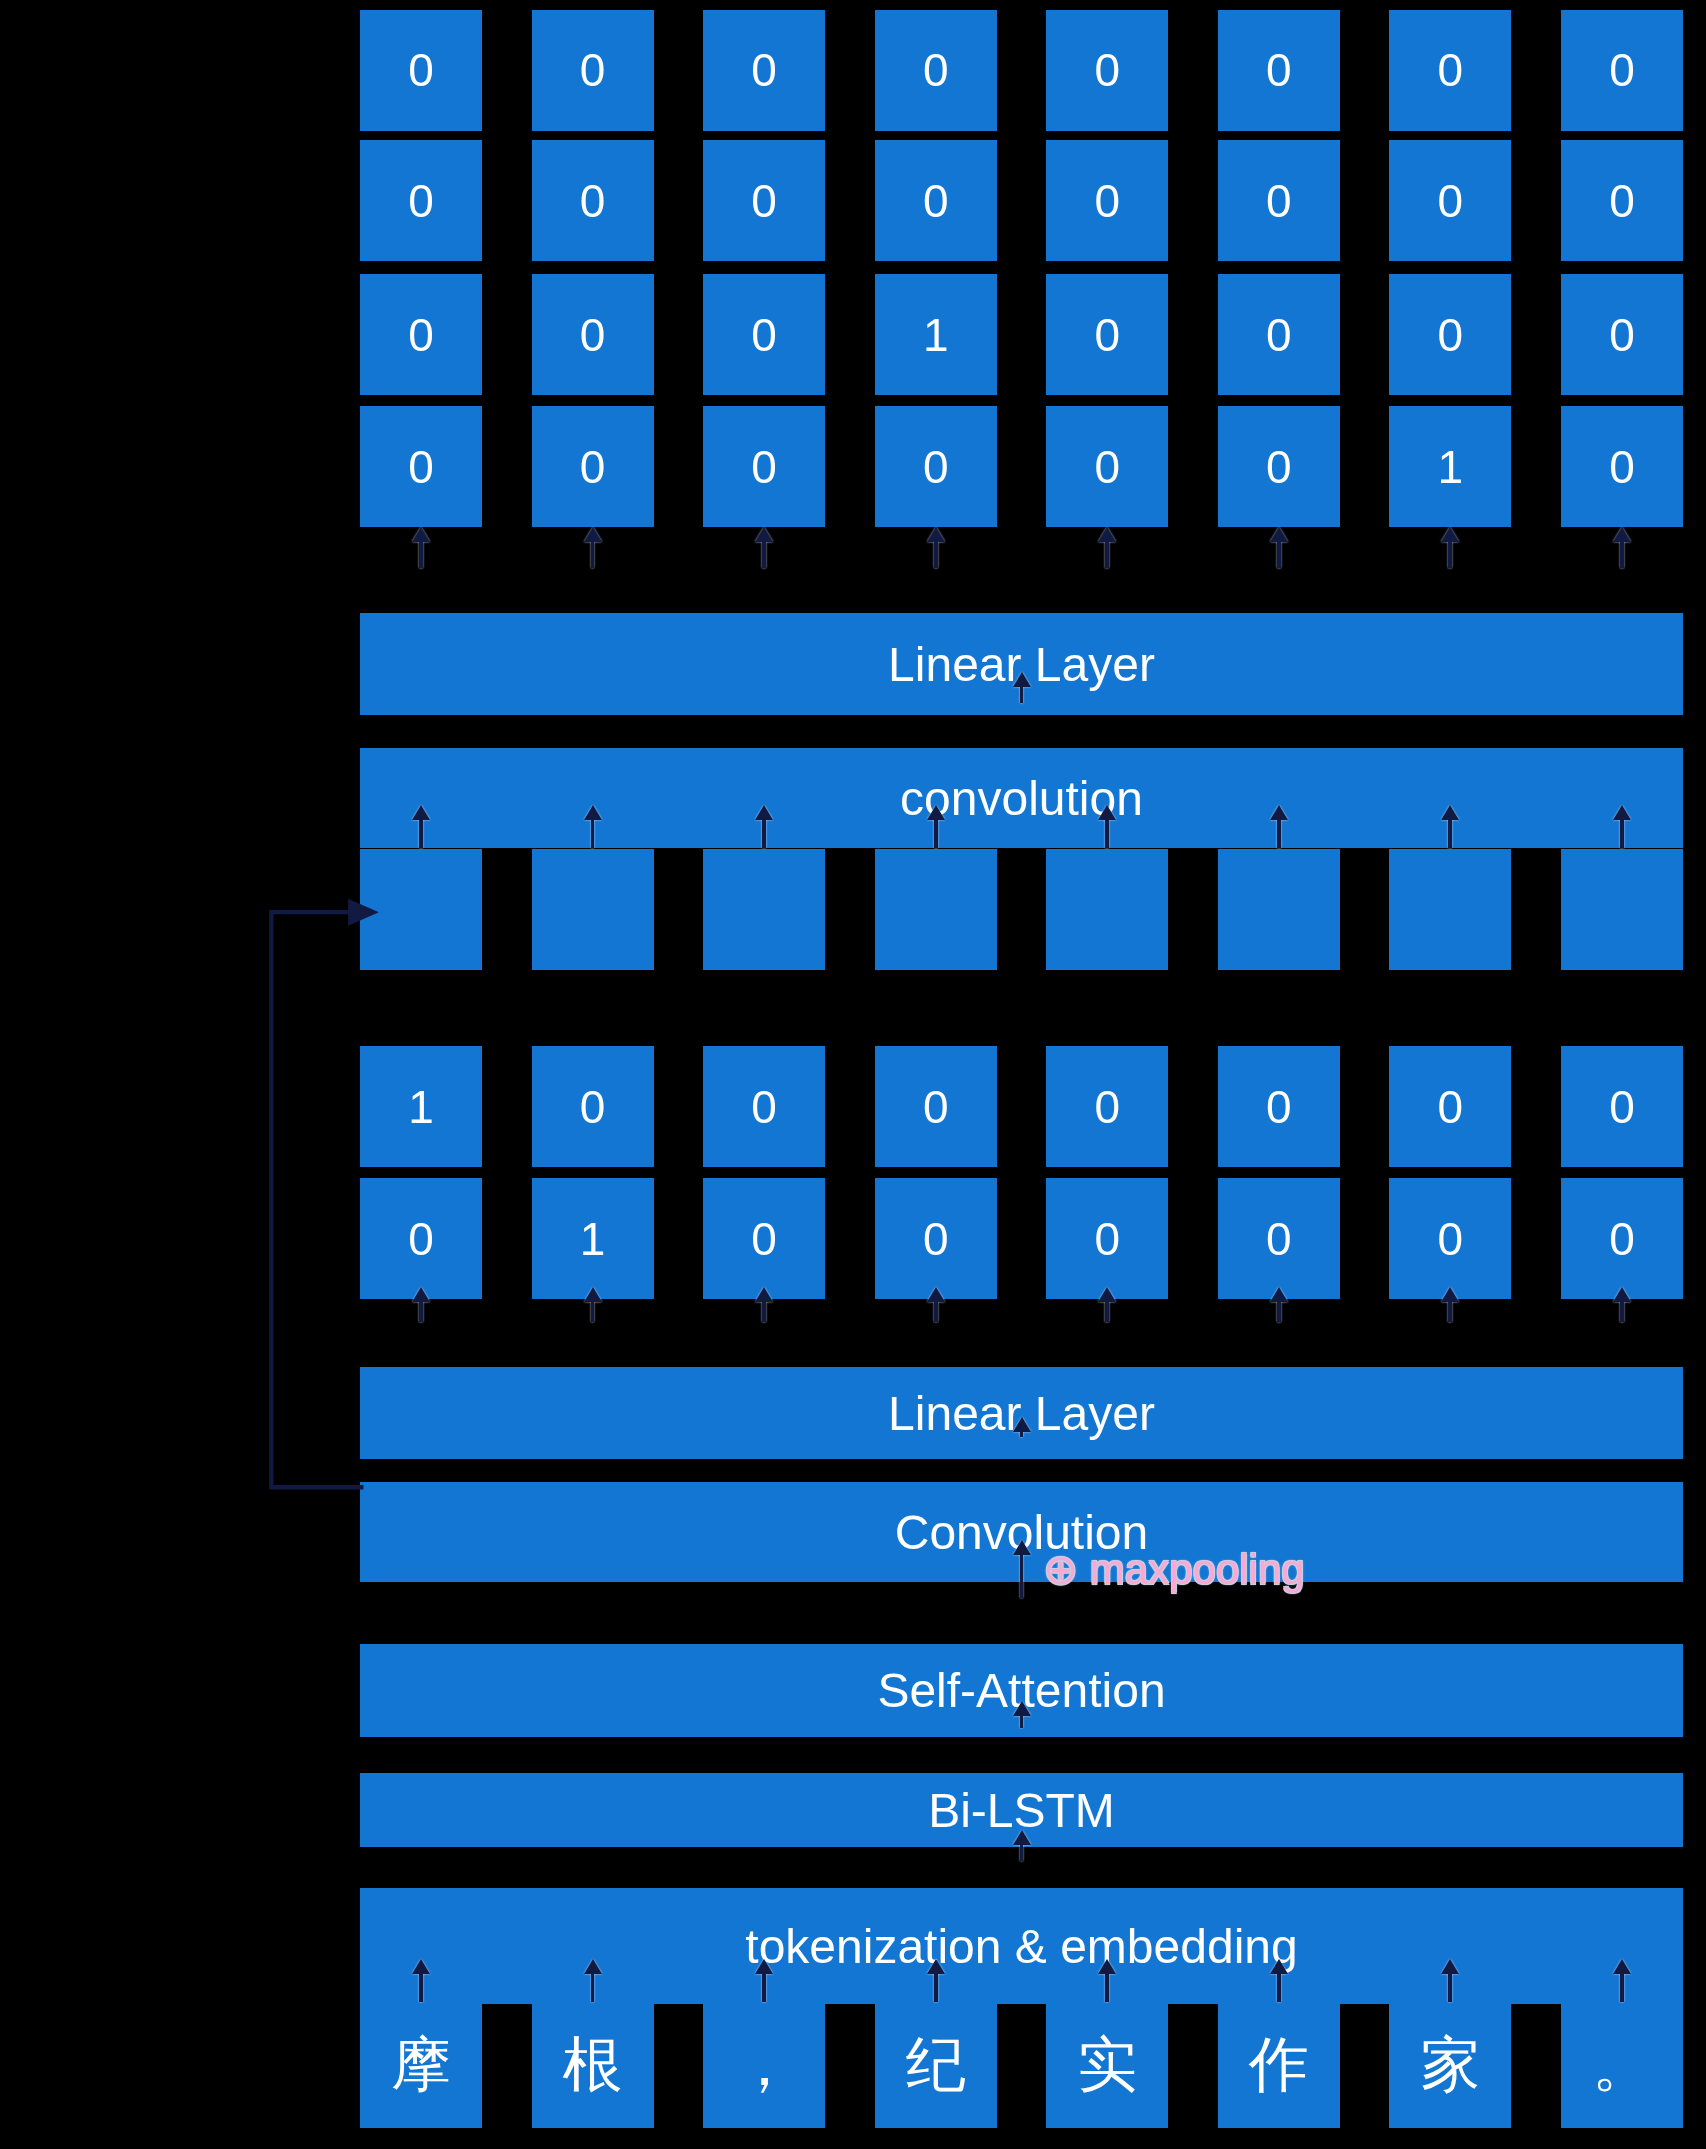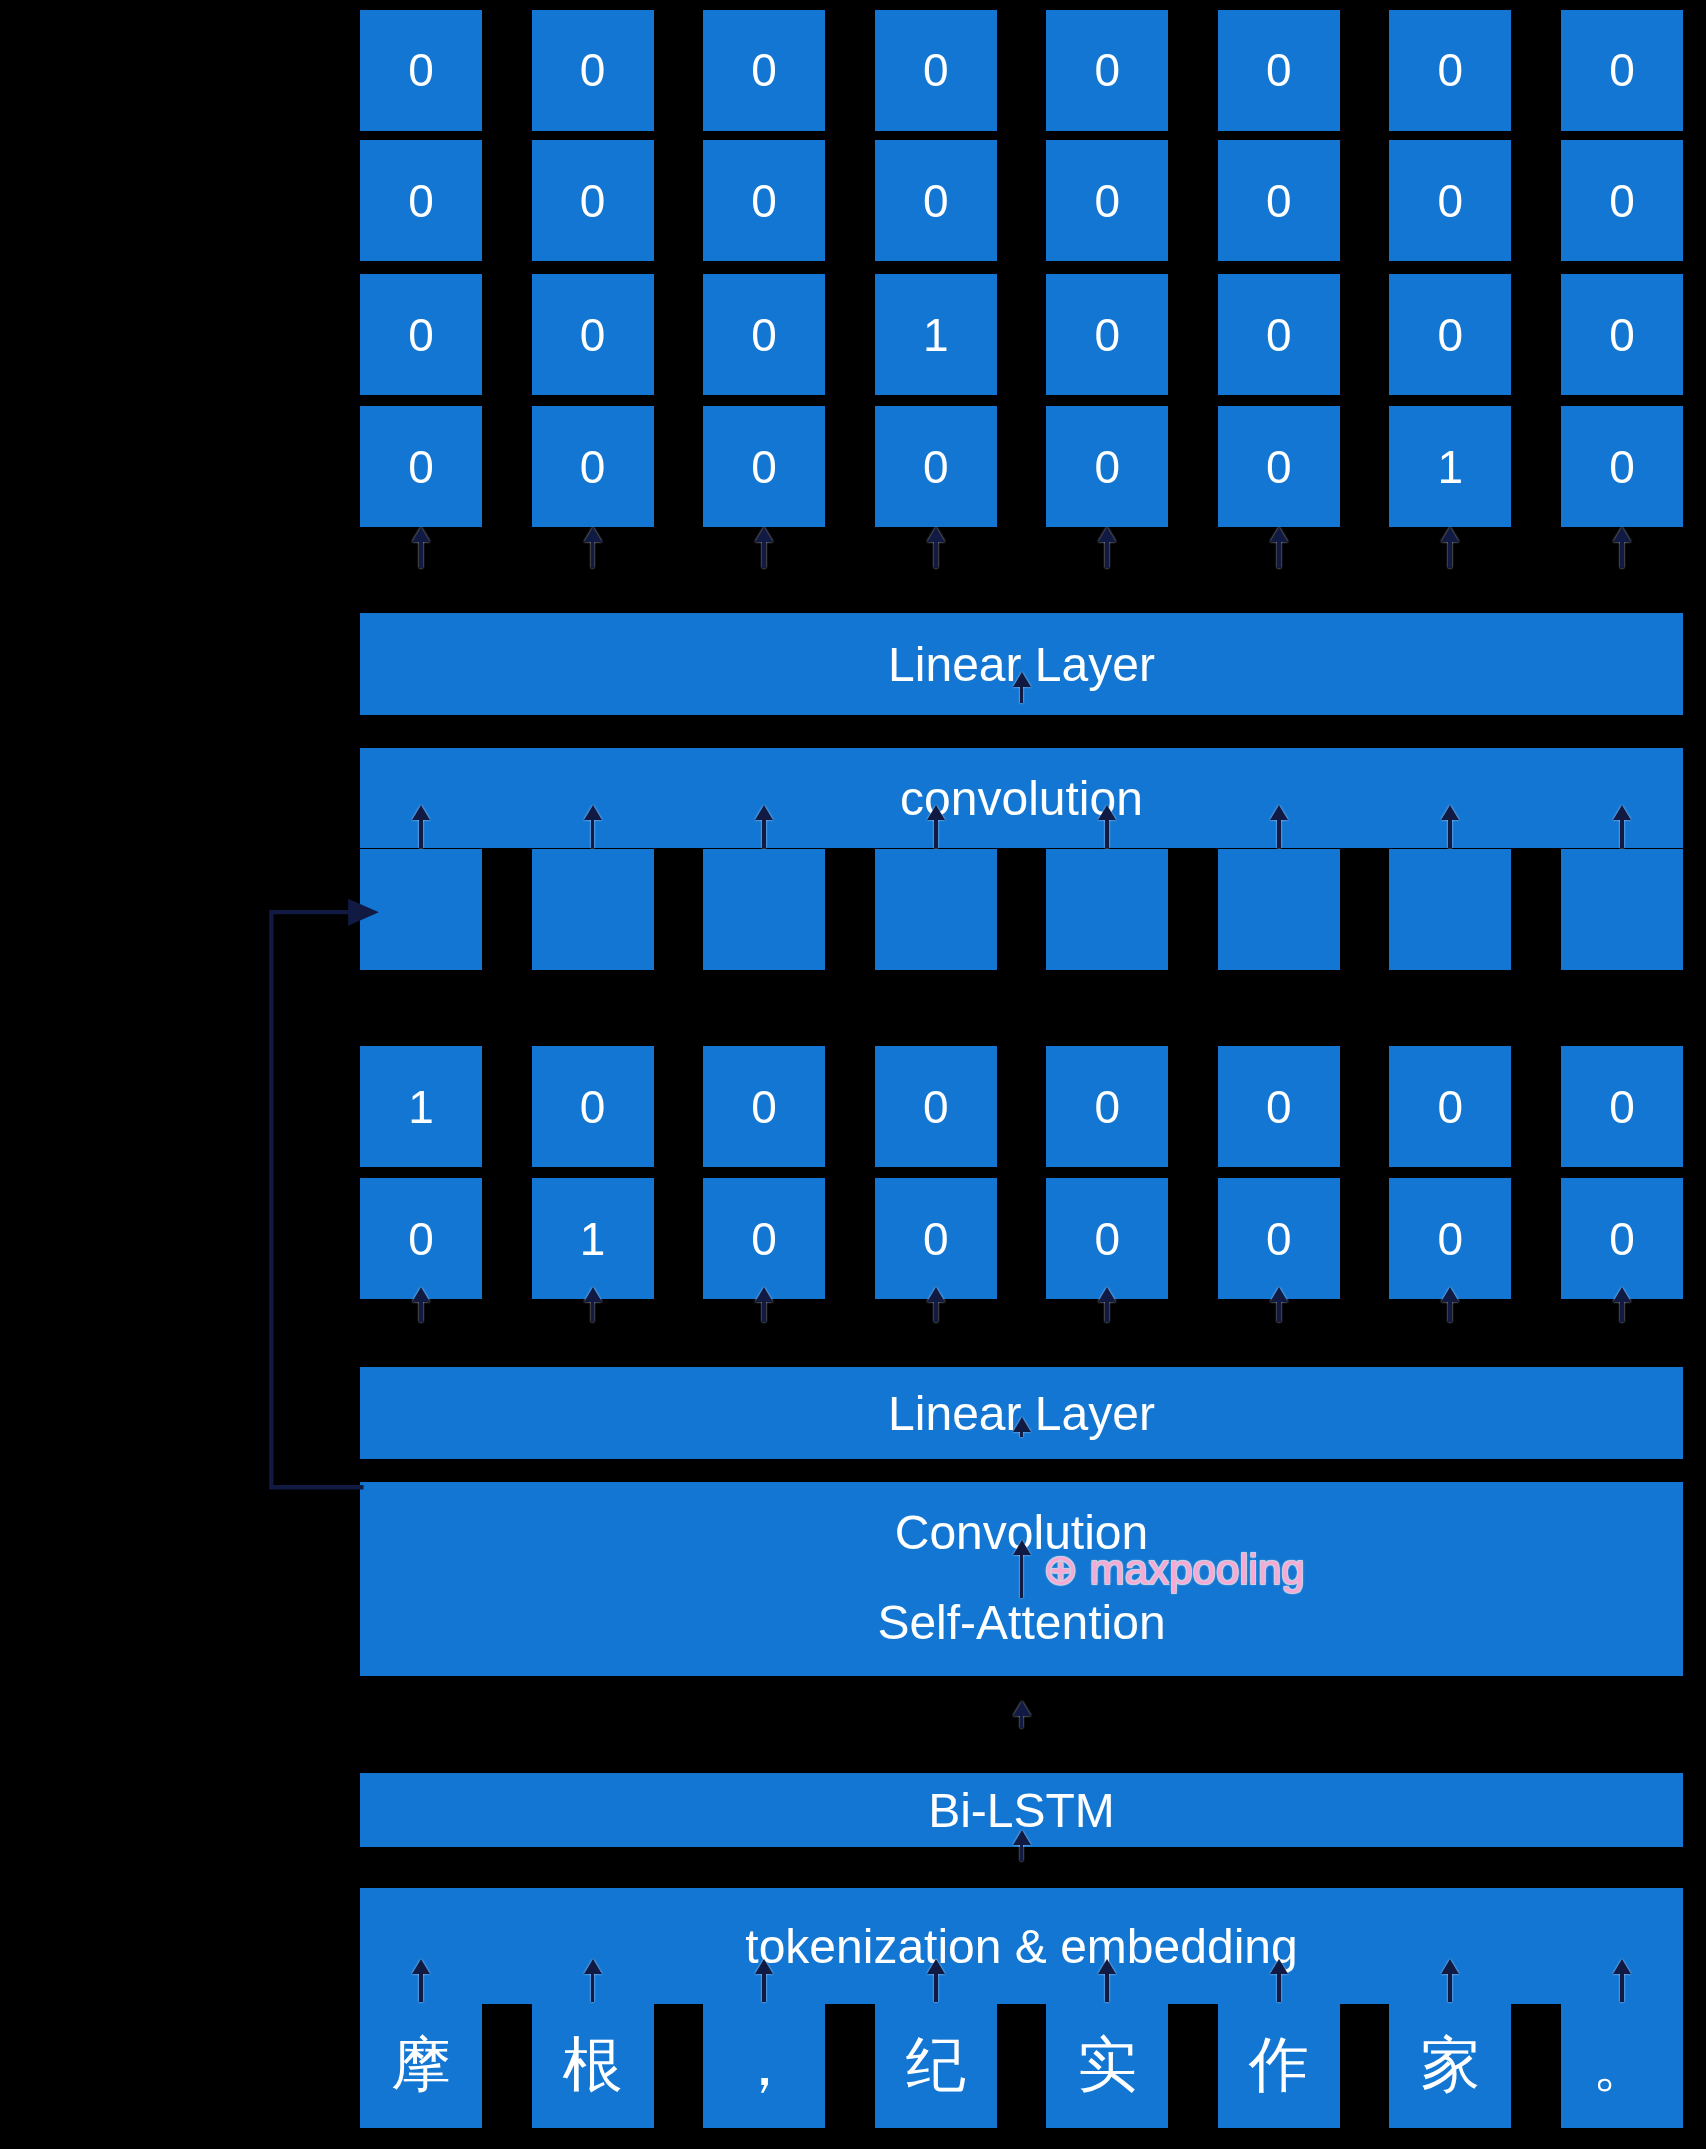--- a/index.html
+++ b/index.html
@@ -341,21 +341,21 @@
     </div>
 
     <div class="carow" style="top:1540px;height:58px">
       <div class="varrow">
           <i class="ah"></i>
           <i class="as"></i>
         </div>
     </div>
     <div class="maxpool">⊕ maxpooling</div>
 
-    <div class="bar" style="top:1524px;height:108px">
+    <div class="bar" style="top:1600px;height:93px">
       <span>Self-Attention</span>
     </div>
 
     <div class="carow" style="top:1701px;height:27px">
       <div class="varrow">
           <i class="ah"></i>
           <i class="as"></i>
         </div>
     </div>
 

